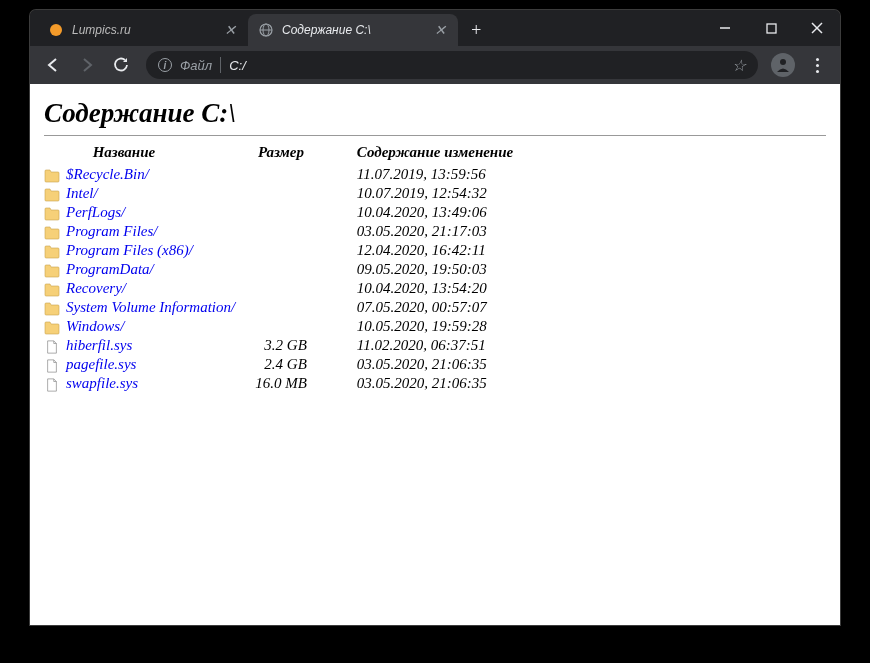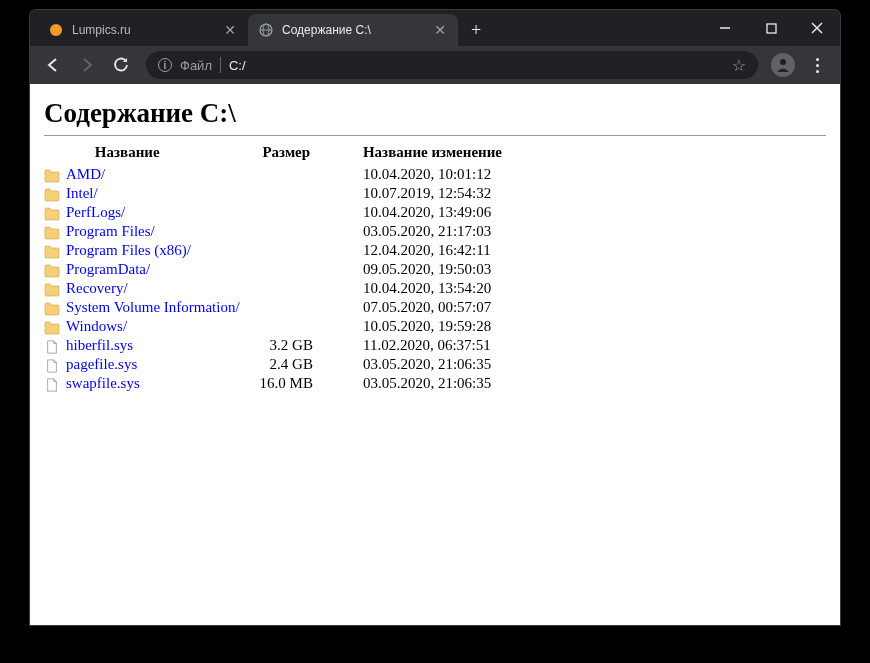--- a/index.html
+++ b/index.html
@@ -13,20 +13,21 @@
     .window {
       position: absolute;
       top: 10px;
       left: 30px;
       width: 810px;
       height: 615px;
       background: #202124;
       border-radius: 6px 6px 0 0;
       overflow: hidden;
       box-shadow: 0 0 0 1px #3c3c3c;
+      font-style: italic;
     }
     .titlebar {
       height: 36px;
       background: #202124;
       display: flex;
       align-items: stretch;
     }
     .tabs-region {
       display: flex;
       align-items: flex-end;
@@ -294,33 +295,33 @@
   </div>
 
   <div class="content">
     <h1>Содержание C:\</h1>
     <hr>
     <table class="listing">
       <thead>
         <tr>
           <th>Название</th>
           <th>Размер</th>
-          <th>Название изменение</th>
+          <th>Содержание изменение</th>
         </tr>
       </thead>
       <tbody id="listing-body">
           <tr class="file-row">
             <td class="namecell"><span class="icon-cell">
                 <span><svg class="folder-ico" viewBox="0 0 16 14">
                     <path d="M1 3 L1 12 Q1 13 2 13 L14 13 Q15 13 15 12 L15 4 Q15 3 14 3 L7 3 L6 1 L2 1 Q1 1 1 2 Z" fill="#f6d078" stroke="#c9a24a" stroke-width="0.6"></path>
                   </svg></span>
-                <a class="file-link">AMD/</a>
-              </span></td>
-            <td class="sizecell"></td>
-            <td class="datecell">10.04.2020, 10:01:12</td>
+                <a class="file-link">$Recycle.Bin/</a>
+              </span></td>
+            <td class="sizecell"></td>
+            <td class="datecell">11.07.2019, 13:59:56</td>
           </tr>
           <tr class="file-row">
             <td class="namecell"><span class="icon-cell">
                 <span><svg class="folder-ico" viewBox="0 0 16 14">
                     <path d="M1 3 L1 12 Q1 13 2 13 L14 13 Q15 13 15 12 L15 4 Q15 3 14 3 L7 3 L6 1 L2 1 Q1 1 1 2 Z" fill="#f6d078" stroke="#c9a24a" stroke-width="0.6"></path>
                   </svg></span>
                 <a class="file-link">Intel/</a>
               </span></td>
             <td class="sizecell"></td>
             <td class="datecell">10.07.2019, 12:54:32</td>

